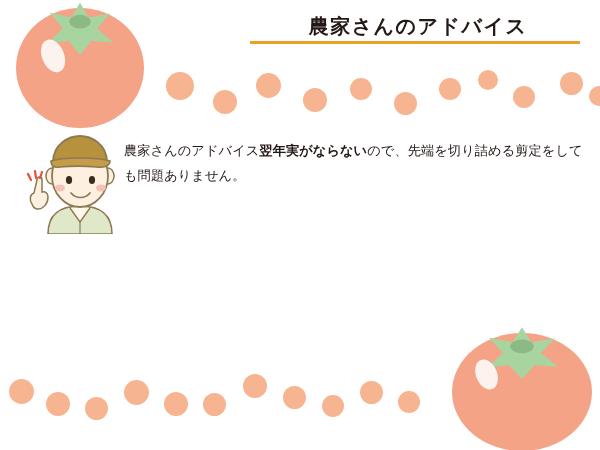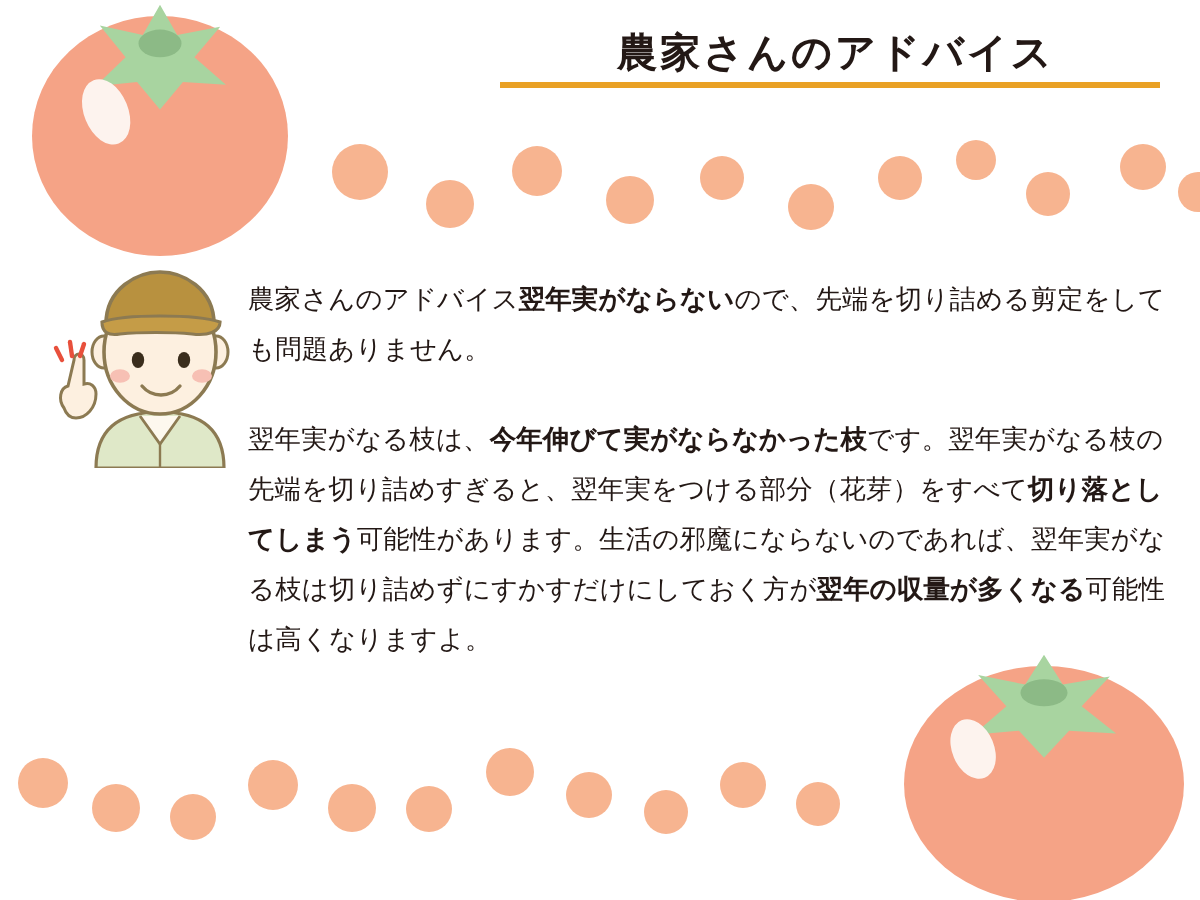--- a/index.html
+++ b/index.html
@@ -185,15 +185,14 @@
 
       <path d="M6 78 C3 74 4 68 8 67 L11 54 C11 50 16 50 16 54 L16 66 C19 65 22 67 22 71 C22 78 17 83 12 83 C9 83 7 81 6 78 Z" fill="#fdf0e0" stroke="#8c7a52" stroke-width="1.5"></path>
 
       <path d="M2 48 L5 54" stroke="#e8503c" stroke-width="2.2" stroke-linecap="round"></path>
       <path d="M9 45 L10 52" stroke="#e8503c" stroke-width="2.2" stroke-linecap="round"></path>
       <path d="M16 46 L14 52" stroke="#e8503c" stroke-width="2.2" stroke-linecap="round"></path>
     </svg>
   </div>
 
   <div class="para" id="para-1"><span>農家さんのアドバイス</span><b>翌年実がならない</b><span>ので、先端を切り詰める剪定をしても問題ありません。</span></div>
-  <div class="para" id="para-2"><span>翌年実がなる枝は、</span><b>今年伸びて実がならなかった枝</b><span>です。</span><span>翌年実がなる枝の先端を切り詰めすぎると、翌年実をつける部分（花芽）をすべて</span><b>切り落としてしまう</b><span>可能性があります。</span><span>生活の邪魔にならないのであれば、翌年実がなる枝は切り詰めずにすかすだけにしておく方が</span><b>翌年の収量が多くなる</b><span>可能性は高くなりますよ。</span></div>
 
 </div>
 
 </body></html>

